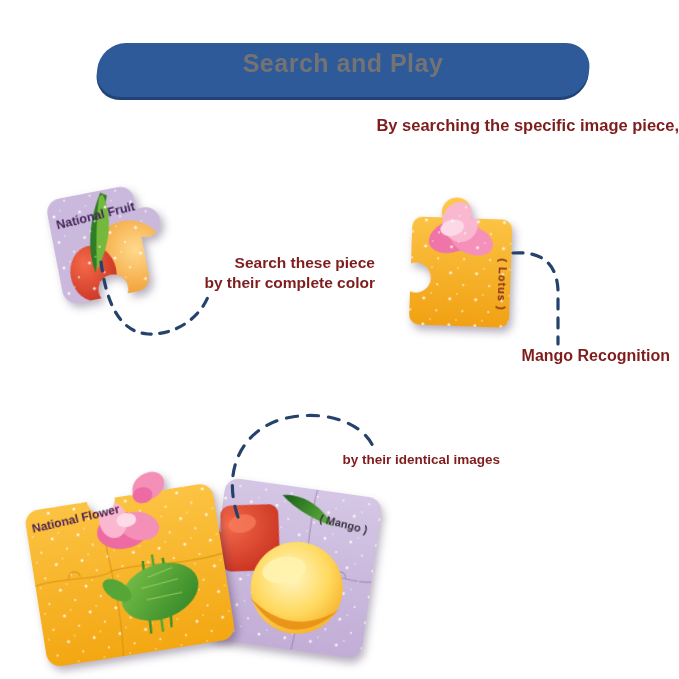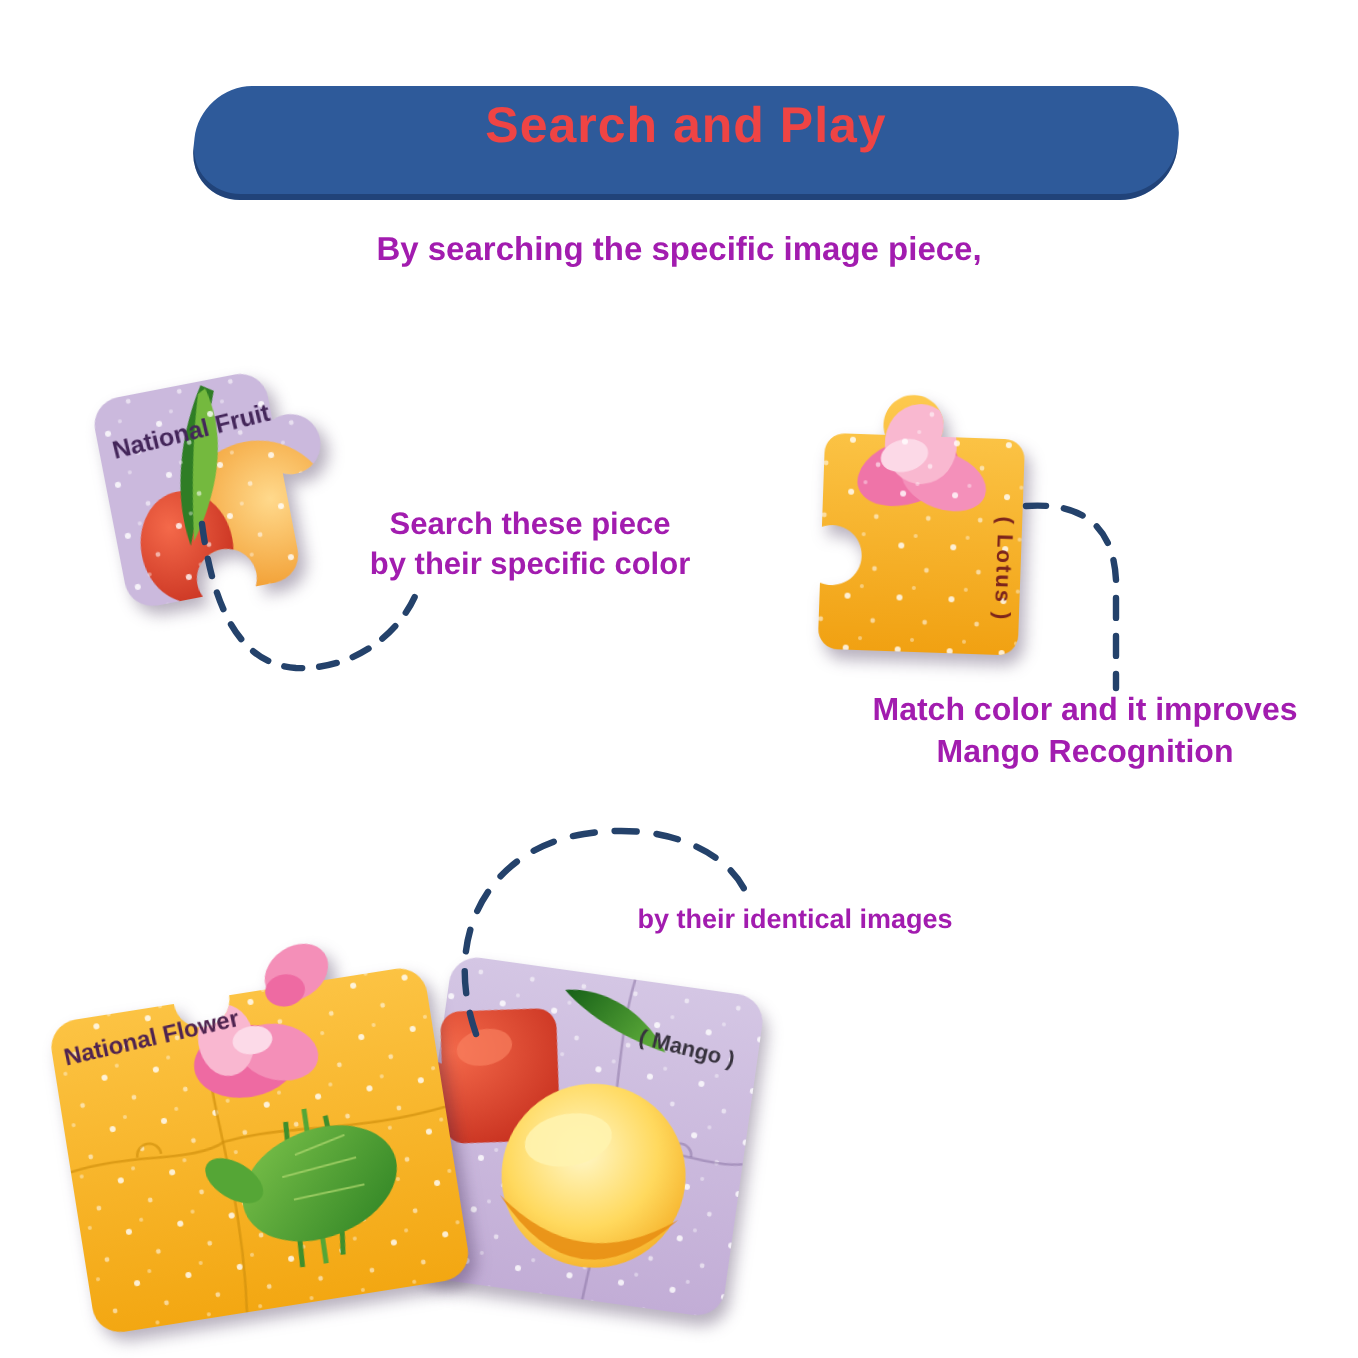--- a/index.html
+++ b/index.html
@@ -4,24 +4,24 @@
 <style>
   html,body{margin:0;padding:0;background:#ffffff;}
   body{width:679px;height:679px;position:relative;overflow:hidden;
        font-family:"Liberation Sans",sans-serif;}
   .abs{position:absolute;}
   
   .pill{left:97px;top:43px;width:492px;height:57px;background:#2e5a9a;
         border-radius:26px;transform:skewX(-6deg);
         box-shadow:inset 0 -3px 0 rgba(10,25,60,.35);}
   .pill-title{left:97px;top:43px;width:492px;height:41px;display:flex;
-        align-items:center;justify-content:center;color:#ef4444;
+        align-items:center;justify-content:center;color:#737373;
         font-size:25px;font-weight:bold;letter-spacing:.5px;}
   
-  .navy{color:#a21caf;font-weight:bold;text-align:center;line-height:1.32;}
+  .navy{color:#7f1d1d;font-weight:bold;text-align:right;line-height:1.32;}
   .subtitle{left:0;top:115px;width:679px;font-size:16.5px;}
   .ann-left{left:155px;top:253px;width:220px;font-size:15.5px;}
   .ann-right{left:415px;top:345px;width:255px;font-size:16px;}
   .ann-bottom{left:295px;top:451px;width:205px;font-size:13.5px;}
   .line{display:block;}
   
   #scene{left:0;top:0;width:679px;height:679px;}
   .pc{filter:drop-shadow(3px 5px 4px rgba(50,30,70,.35));}
   .dash{fill:none;stroke:#24426b;stroke-width:3.2;stroke-linecap:round;}
 </style>
@@ -155,21 +155,20 @@
 
 <div class="abs pill"></div>
 <div class="abs pill-title">Search and Play</div>
 
 <div class="abs navy subtitle">
   <span class="line">By searching the specific image piece,</span>
 </div>
 
 <div class="abs navy ann-left">
   <span class="line">Search these piece</span>
-  <span class="line">by their specific color</span>
+  <span class="line">by their complete color</span>
 </div>
 <div class="abs navy ann-right">
-  <span class="line">Match color and it improves</span>
   <span class="line">Mango Recognition</span>
 </div>
 <div class="abs navy ann-bottom">
   <span class="line">by their identical images</span>
 </div>
 
 </body></html>

